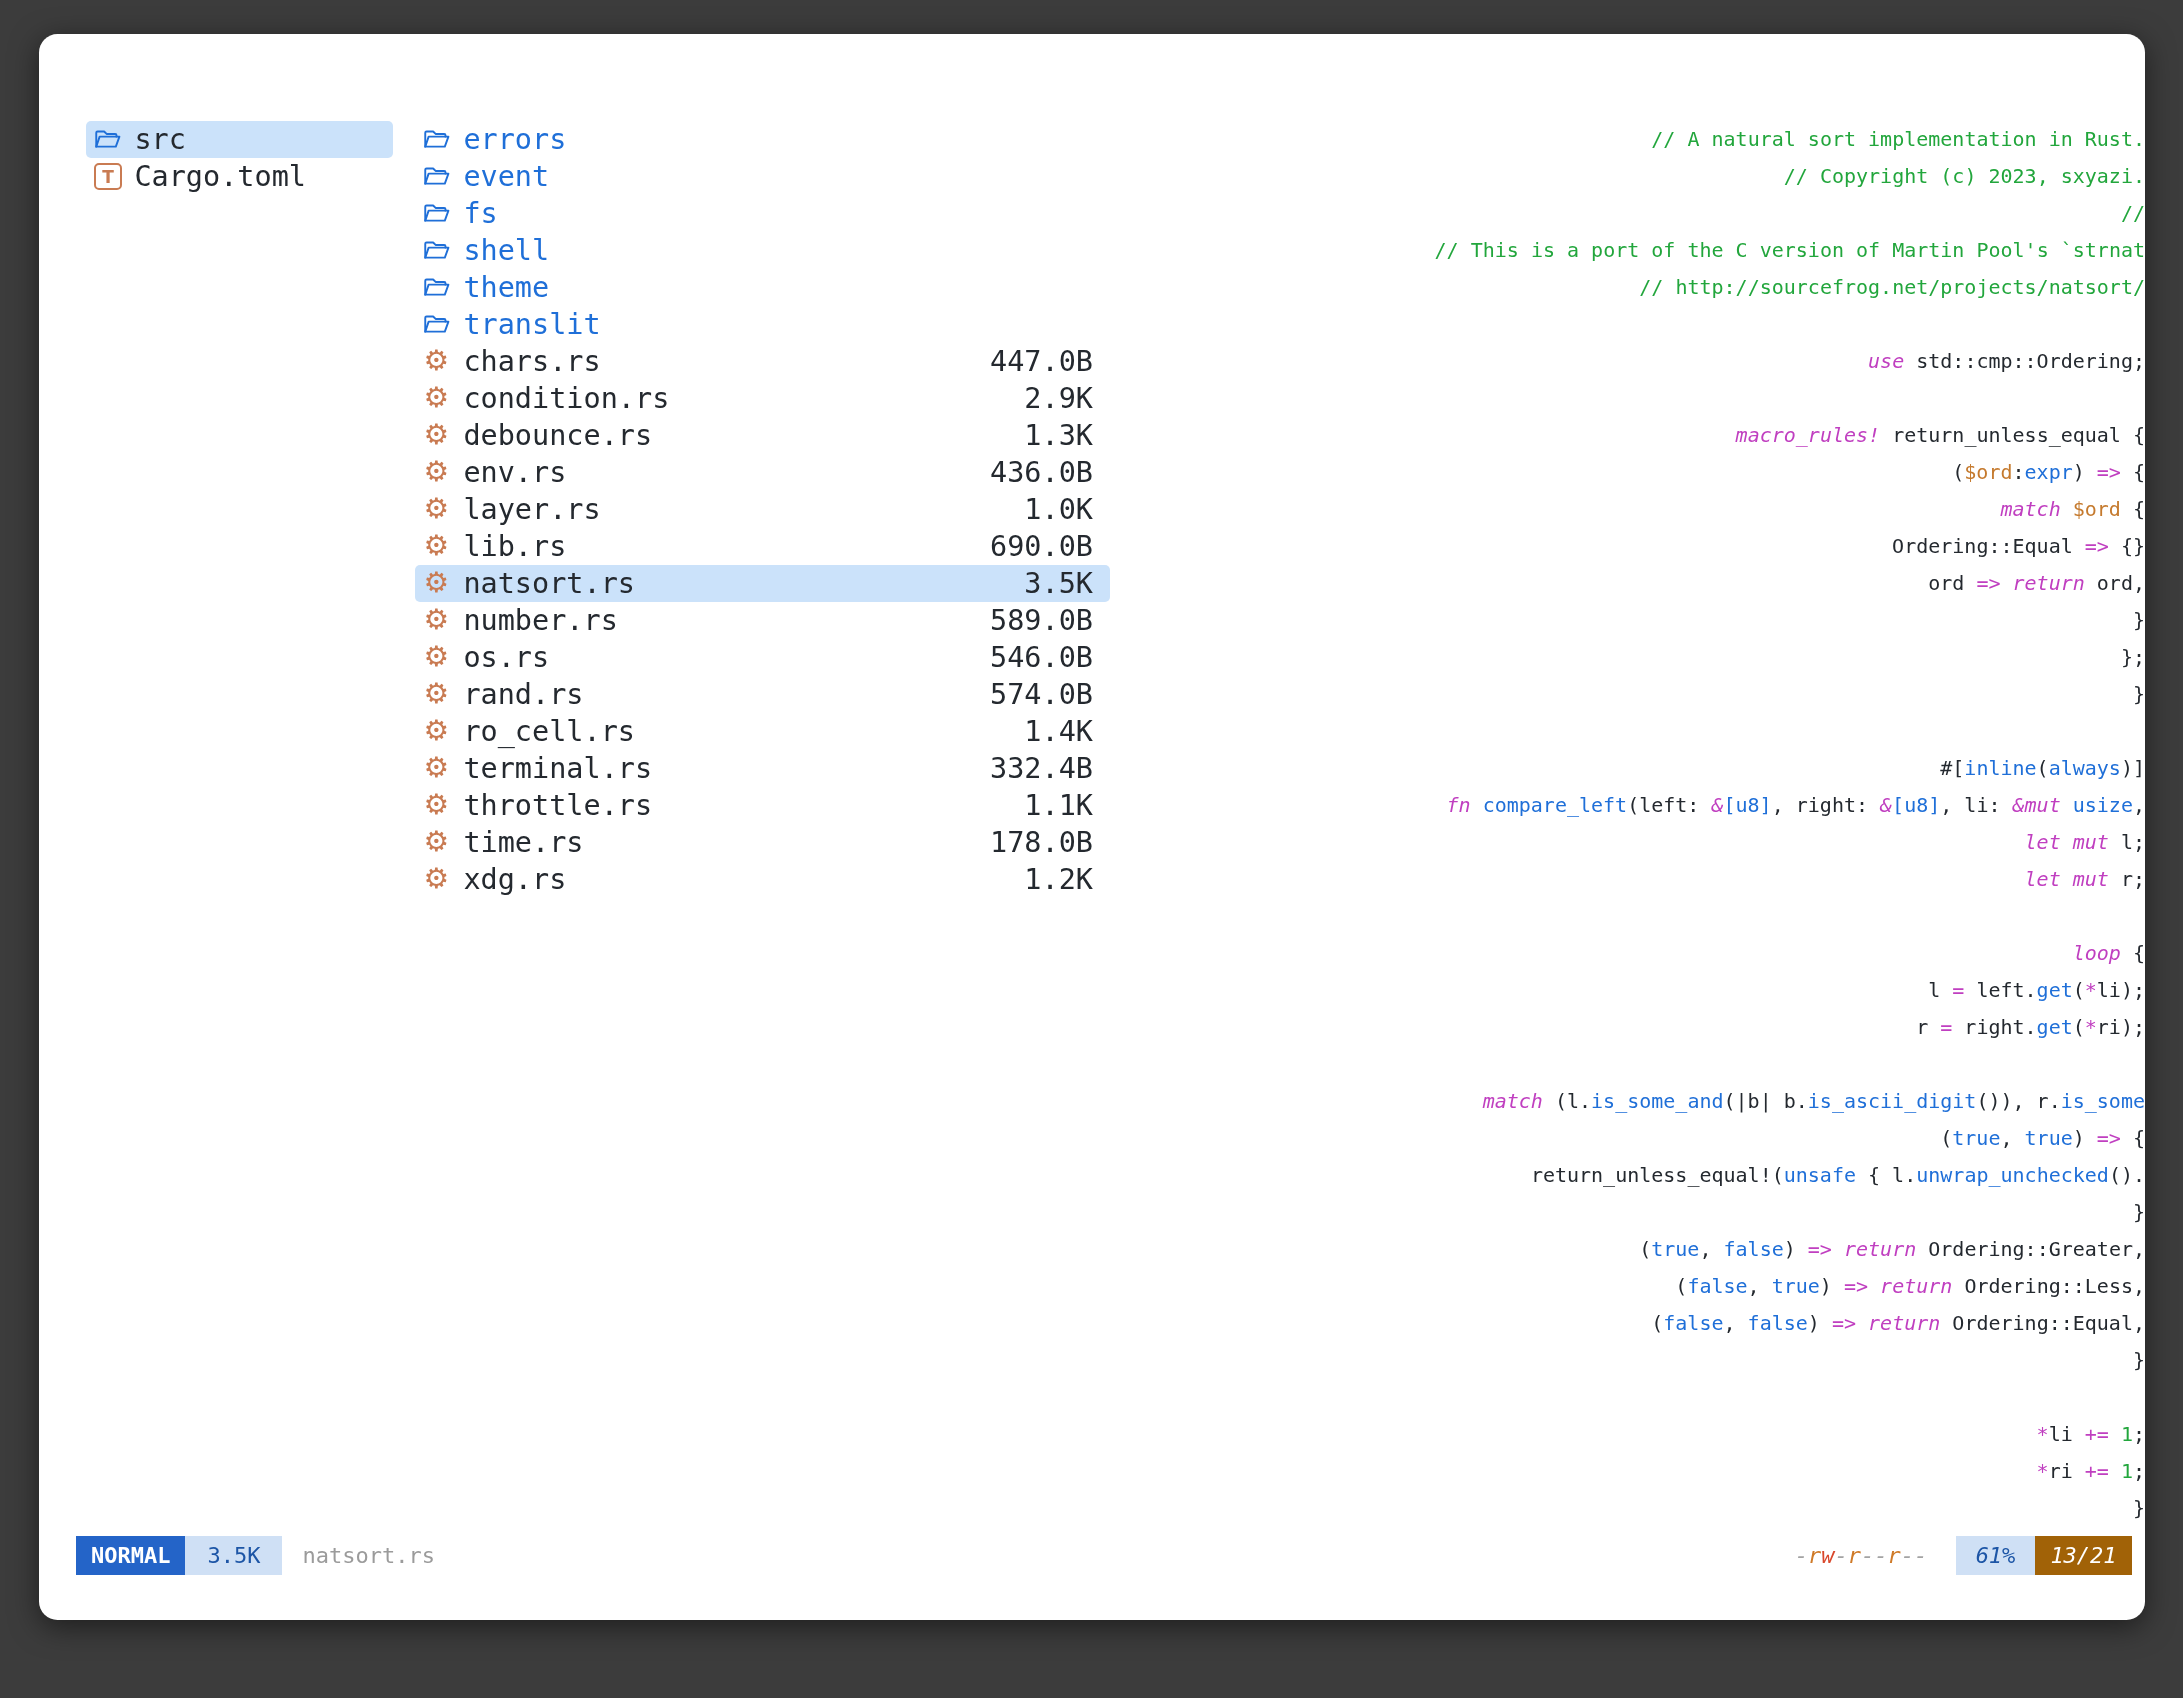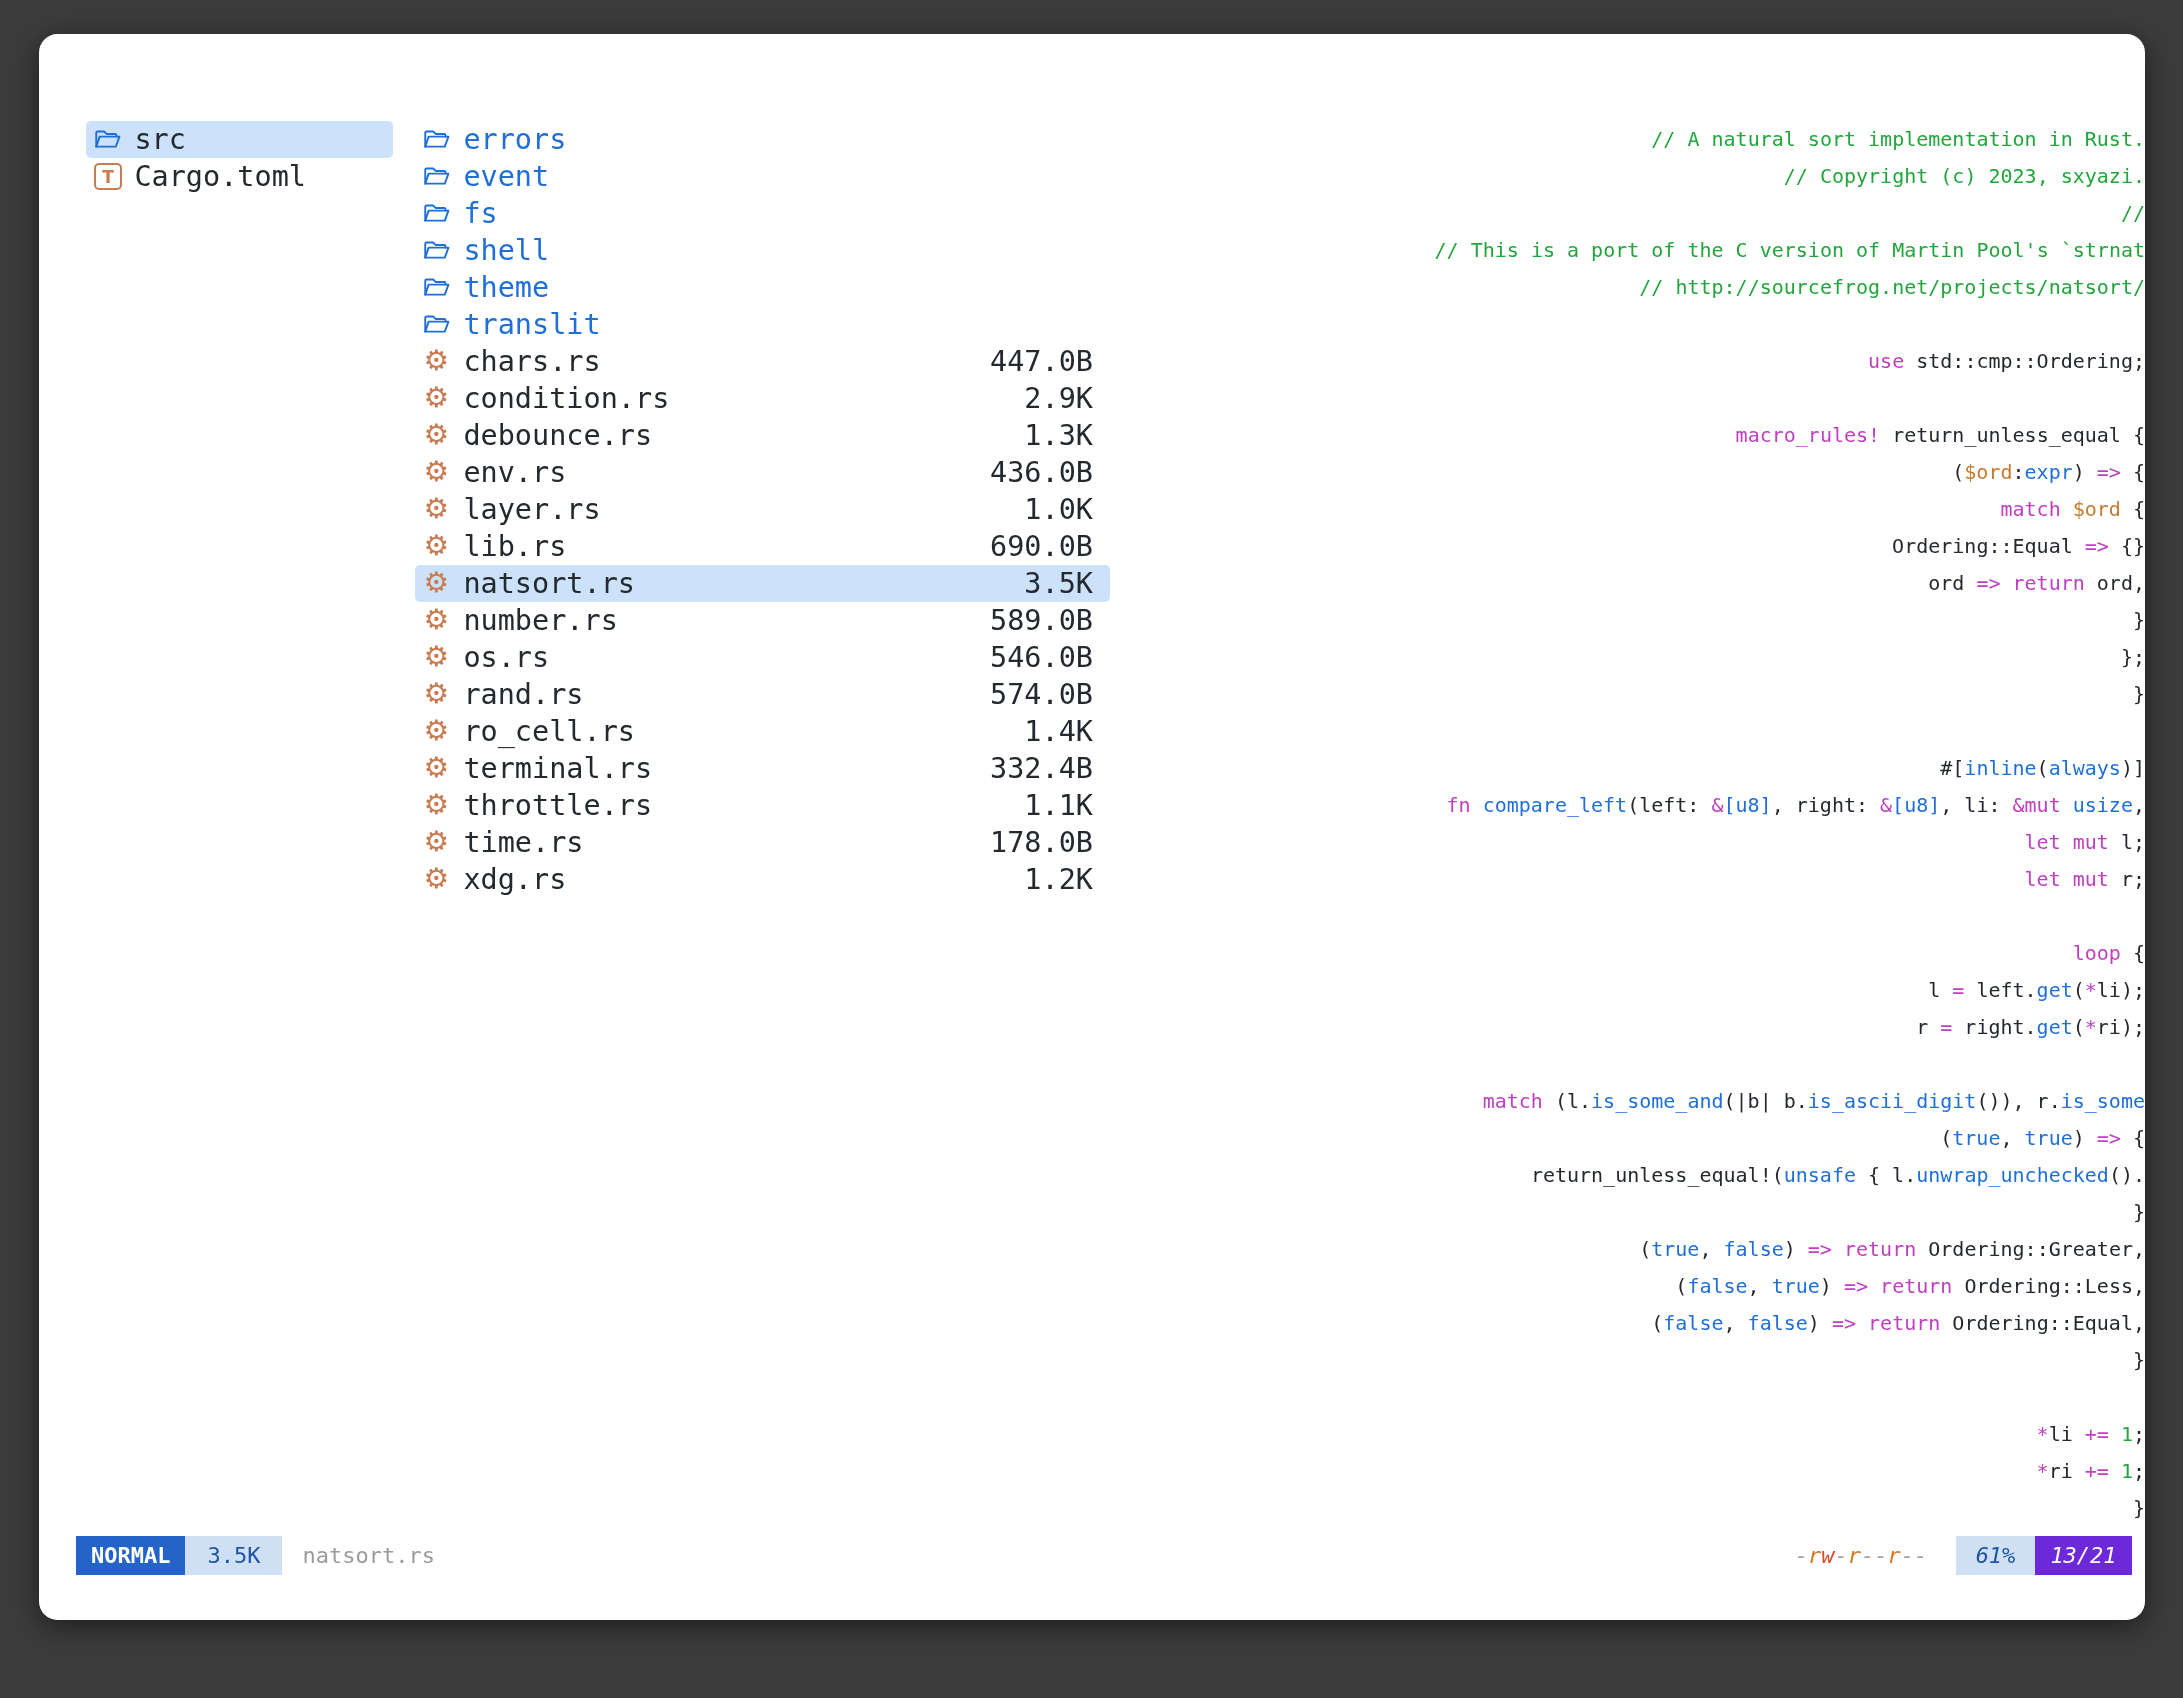--- a/index.html
+++ b/index.html
@@ -34,40 +34,40 @@
   .gear{color:#c97b52;font-family:"DejaVu Sans",sans-serif;font-size:28.5px;line-height:28.5px;}
   .tomlbox{
     display:inline-flex;width:23.5px;height:23.5px;border:2.5px solid #c97b52;border-radius:5px;
     color:#c97b52;font-size:17px;font-weight:bold;align-items:center;justify-content:center;
     font-family:"DejaVu Sans",sans-serif;
   }
 
   .code-line{height:37px;line-height:37px;font-size:20px;white-space:pre;color:#24292f;overflow:hidden;text-align:right;}
   .tok-p{color:#24292f;}
   .tok-c{color:#22a63c;}
-  .tok-k{color:#c03fc0;}
+  .tok-k{color:#c03fc0;font-style:italic;}
   .tok-b{color:#1f6fd8;}
   .tok-o{color:#c57a2e;}
   .tok-g{color:#22a63c;}
 
   .statusbar{
     flex:none;display:flex;align-items:center;height:39px;
     margin:0 13.4px 45px 37px;font-size:22px;
   }
   .badge{display:inline-flex;align-items:center;height:39px;padding:0 15px;}
   .badge-mode{background:#2464c8;color:#ffffff;font-weight:bold;}
   .badge-size{background:#cfe0f5;color:#1c55a6;padding:0 22px;}
   .status-filename{color:#9b9b9b;margin-left:20px;}
   .status-right{margin-left:auto;display:inline-flex;align-items:center;font-style:italic;}
   .perms{margin-right:28.5px;}
   .perm-dash{color:#a3a3a3;}
   .perm-r{color:#cf7a28;}
   .perm-w{color:#d9472b;}
   .badge-percent{background:#cfe0f5;color:#1c55a6;padding:0 20px;}
-  .badge-position{background:#6d28d9;color:#ffffff;padding:0 15px;}
+  .badge-position{background:#a16207;color:#ffffff;padding:0 15px;}
 </style>
 </head>
 <body>
 
 <div class="screen">
   <div class="window">
     <div class="panes">
       <div class="pane pane-parent">
           <div class="row sel"><span class="icon"><svg width="27" height="22.7" viewBox="0 0 24 20" fill="none" stroke="#1f6fd8" stroke-width="1.7" stroke-linejoin="round" stroke-linecap="round">
                 <path d="M2 16.5 V4.2 a1.2 1.2 0 0 1 1.2 -1.2 H9 l2.2 2.2 h7.6 a1.2 1.2 0 0 1 1.2 1.2 V7.6"></path>

